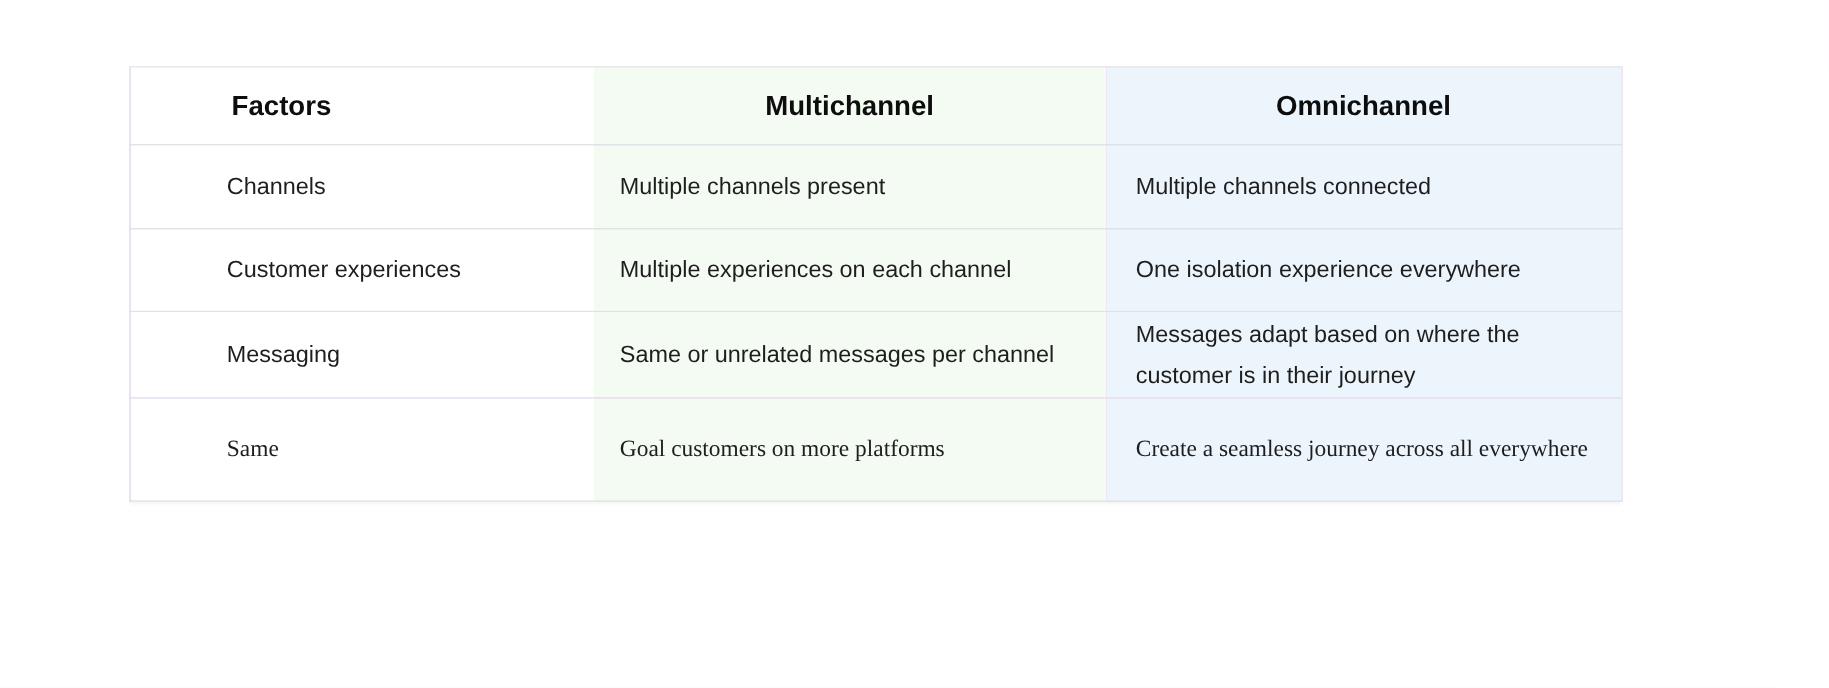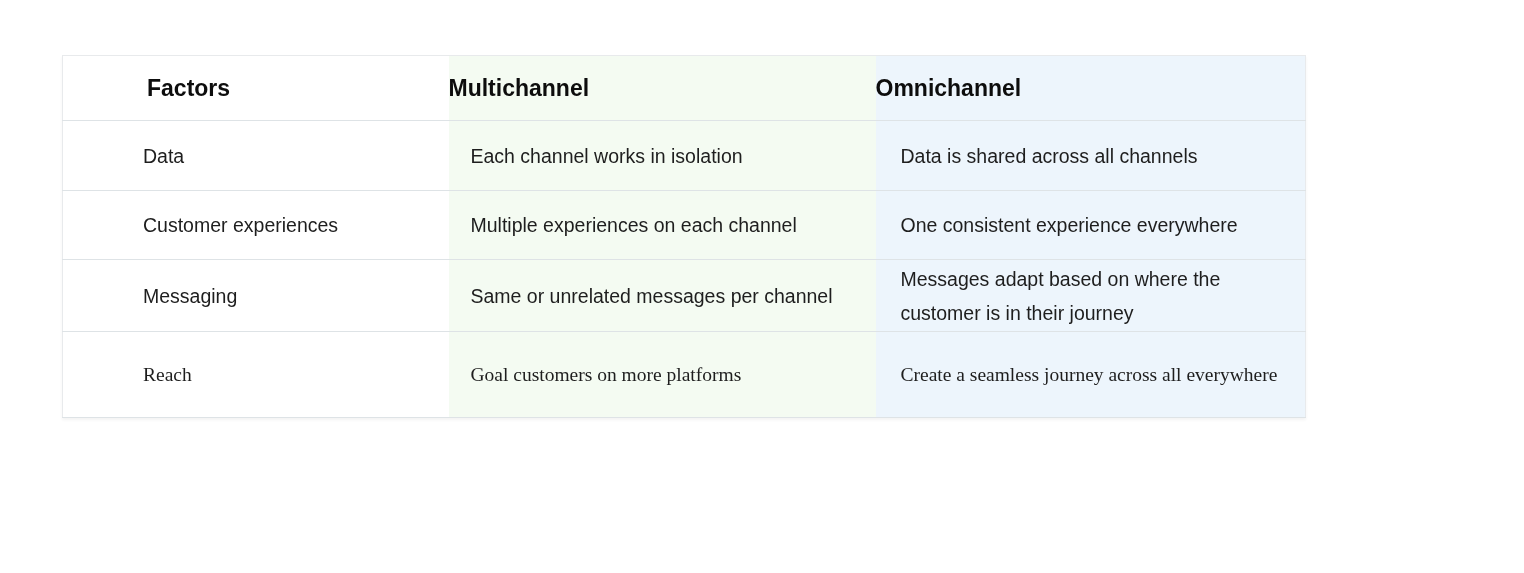--- a/index.html
+++ b/index.html
@@ -15,21 +15,21 @@
   body{
     width:1524px;height:573px;overflow:hidden;
     font-family:"Liberation Sans", sans-serif;
     -webkit-font-smoothing:antialiased;
   }
   .page{width:1524px;height:573px;background:#ffffff;}
   table.cmp{
     border-collapse:collapse;
     table-layout:fixed;
     width:1243px;
-    margin:55px 0 0 62px;
+    margin:55px 0 0 108px;
     border:1px solid var(--outer);
     box-shadow:0 2px 3px rgba(0,0,0,0.05);
     background:#f0abfc;
   }
   col.c1{width:386px;}
   col.c2{width:427px;}
   col.c3{width:430px;}
   th,td{
     border-bottom:1px solid var(--divider);
     vertical-align:middle;
@@ -48,55 +48,55 @@
   th{
     font-size:23px;
     font-weight:700;
     color:var(--h-text);
     line-height:28px;
   }
   .f{background:var(--f-bg);padding-left:80px;padding-right:16px;}
   th.f{padding-left:84px;}
   .mc{background:var(--mc-bg);padding-left:22px;padding-right:20px;}
   .oc{background:var(--oc-bg);padding-left:25px;padding-right:15px;}
-  th.mc,th.oc{padding-left:0;padding-right:0;}
+  th.mc,th.oc{text-align:center;padding-left:0;padding-right:0;}
 </style>
 </head>
 <body>
 
 <div class="page">
   <table class="cmp">
     <colgroup>
       <col class="c1">
         <col class="c2">
         <col class="c3">
     </colgroup>
     <thead>
       <tr>
         <th class="f">Factors</th>
         <th class="mc">Multichannel</th>
         <th class="oc">Omnichannel</th>
       </tr>
     </thead>
     <tbody>
       <tr>
-        <td class="f">Data</td>
-        <td class="mc">Each channel works in isolation</td>
-        <td class="oc">Data is shared across all channels</td>
+        <td class="f">Channels</td>
+        <td class="mc">Multiple channels present</td>
+        <td class="oc">Multiple channels connected</td>
       </tr>
       <tr>
         <td class="f">Customer experiences</td>
         <td class="mc">Multiple experiences on each channel</td>
-        <td class="oc">One consistent experience everywhere</td>
+        <td class="oc">One isolation experience everywhere</td>
       </tr>
       <tr>
         <td class="f">Messaging</td>
         <td class="mc">Same or unrelated messages per channel</td>
         <td class="oc">Messages adapt based on where the customer is in their journey</td>
       </tr>
       <tr>
-        <td class="f">Reach</td>
+        <td class="f">Same</td>
         <td class="mc">Goal customers on more platforms</td>
         <td class="oc">Create a seamless journey across all everywhere</td>
       </tr>
     </tbody>
   </table>
 </div>
 
 </body></html>

